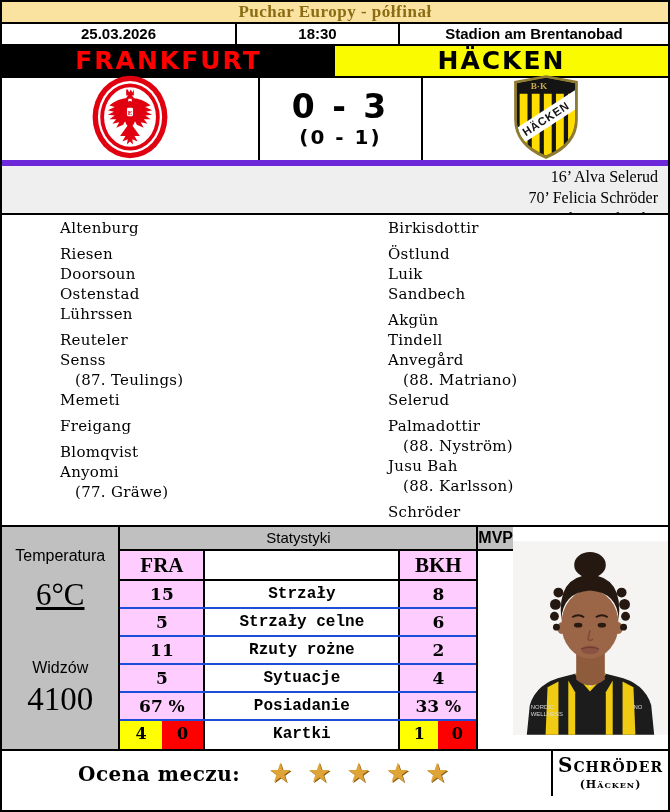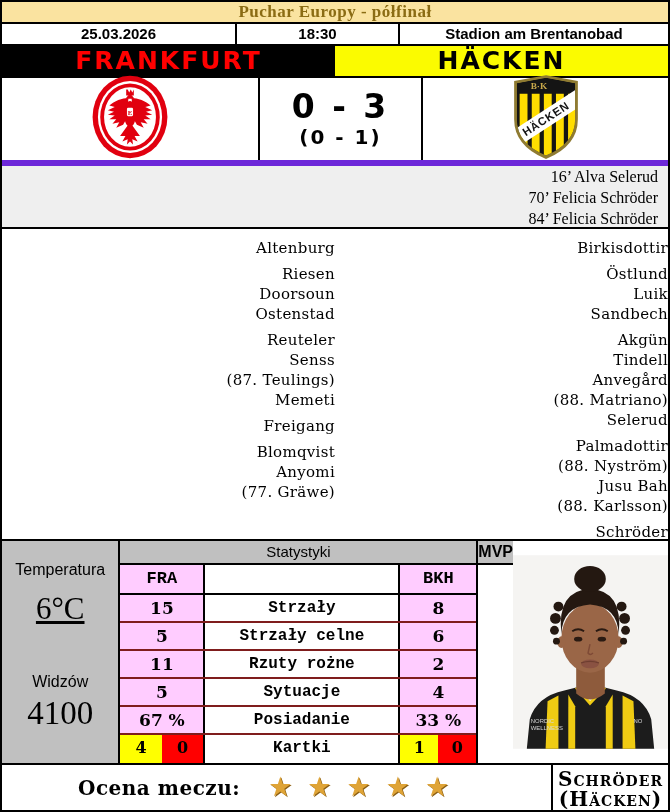--- a/index.html
+++ b/index.html
@@ -31,27 +31,27 @@
   .score-row { height:88px; display:flex; border-bottom:6px solid #6d28d9; }
   .score-row .logo-cell { display:flex; align-items:center; justify-content:center; }
   .cell-home-logo { width:258px; border-right:2px solid #000; }
   .cell-score { width:163px; border-right:2px solid #000; display:flex; flex-direction:column;
     align-items:center; justify-content:center; font-family:"DejaVu Sans",sans-serif; font-weight:900; }
   .cell-away-logo { flex:1; }
   .score-main { font-size:33px; line-height:36px; letter-spacing:3px; }
   .score-half { font-size:20px; line-height:24px; letter-spacing:2px; }
 
   
-  .goals-box { height:63px; background:var(--goals_bg,#EFEFEF); border-bottom:2px solid #000;
+  .goals-box { height:49px; background:var(--goals_bg,#EFEFEF); border-bottom:2px solid #000;
     text-align:right; padding-right:10px; font-family:"Liberation Serif",serif; font-size:16px; }
   .goal-line { line-height:21px; }
 
   
   .lineups { height:312px; display:flex; border-bottom:2px solid #000; background:#fff; }
-  .lineup-col { width:50%; padding-top:9px;text-align:right; }
+  .lineup-col { width:50%; padding-top:3px; }
   .lineup-home { padding-left:58px; }
   .lineup-away { padding-left:53px; }
   .player { font-family:"DejaVu Serif",serif; font-size:15px; height:20px; line-height:20px;
     letter-spacing:.3px; white-space:nowrap; }
   .player.sub { padding-left:15px; }
   .player.gap { margin-top:6px; }
 
   
   .stats-area { height:222px; display:flex; }
   .weather-panel { width:125px; background:var(--panel_gray,#C0C0C0); border-right:2px solid #000;
@@ -59,24 +59,24 @@
   .weather-label { font-size:16px; margin-top:20px; }
   .weather-temp { font-family:"Liberation Serif",serif; font-size:31px; margin-top:12px;text-decoration:underline; }
   .weather-att-label { font-size:16px; margin-top:46px; }
   .weather-att { font-family:"Liberation Serif",serif; font-size:33px; margin-top:4px; }
 
   .stats-col { width:378px; border-right:2px solid #000; display:flex; flex-direction:column; }
   .stats-title { height:24px; background:var(--panel_gray,#C0C0C0); border-bottom:2px solid #000;
     font-size:15px; line-height:22px; text-align:center; }
   .codes-row { height:30px; display:flex; border-bottom:2px solid #000; }
   .code-cell { width:85px; background:var(--pink,#FFCCFF); border-right:2px solid #000;
-    font-family:Liberation Mono, monospace; font-weight:bold; font-size:17px; text-align:center; line-height:28px; }
+    font-family:Liberation Serif, serif; font-weight:bold; font-size:21px; text-align:center; line-height:28px; }
   .codes-spacer { flex:1; background:#fff; border-right:2px solid #000; }
   .code-away { width:76px; border-right:none; }
-  .stat-row { height:28px; display:flex; border-bottom:2px solid #7f1d1d; }
+  .stat-row { height:28px; display:flex; border-bottom:2px solid #1d4ed8; }
   .stat-row:last-child { border-bottom:none; }
   .stat-row .cell { height:100%; }
   .stat-row .num { width:85px; background:var(--pink,#FFCCFF); border-right:2px solid #000;
     font-family:"DejaVu Serif",serif; font-weight:bold; font-size:17px; text-align:center; line-height:26px; }
   .stat-row .num.away { width:76px; border-right:none; }
   .stat-row .label { flex:1; background:#fff; border-right:2px solid #000;
     font-family:Liberation Mono, monospace; font-weight:bold; font-size:16px; text-align:center; line-height:26px; }
   .stat-row .split { display:flex; padding:0; }
   .stat-row .split .half { width:50%; text-align:center; line-height:26px;
     font-family:"DejaVu Serif",serif; font-weight:bold; font-size:16px; }
@@ -92,21 +92,21 @@
   .bottom-row { height:47px; display:flex; border-top:2px solid #000;padding-left:48px; }
   .rating-box { width:503px; border-right:2px solid #000; display:flex; align-items:center;
     padding-left:28px; }
   .rating-label { font-family:"DejaVu Serif",serif; font-weight:bold; font-size:20px; letter-spacing:.5px; }
   .stars { display:flex; gap:15px; margin-left:28px; }
   .star { font-size:27px; line-height:27px; color:var(--star_gold,#DFA437);
     text-shadow:1px 1px 0 #8a5e14; }
   .mvp-name-box { flex:1; text-align:center; font-family:"DejaVu Serif",serif; font-weight:bold;
     font-variant:small-caps; padding-top:3px; }
   .mvp-player { font-size:20px; line-height:22px; letter-spacing:1px; }
-  .mvp-team { font-size:20px; line-height:18px; letter-spacing:1px; }
+  .mvp-team { font-size:11px; line-height:18px; letter-spacing:1px; }
 </style>
 </head>
 <body>
 
 <div class="page">
 
   <div class="comp-bar">Puchar Europy  -  półfinał</div>
 
   <div class="meta-row">
     <div class="meta-date">25.03.2026</div>
@@ -180,20 +180,21 @@
       <div class="goal-line">70’ Felicia Schröder</div>
       <div class="goal-line">84’ Felicia Schröder</div>
     </div>
 
   <div class="lineups">
     <div class="lineup-col lineup-home">
         <div class="player">Altenburg</div>
         <div class="player gap">Riesen</div>
         <div class="player">Doorsoun</div>
         <div class="player">Ostenstad</div>
+        <div class="player">Lührssen</div>
         <div class="player gap">Reuteler</div>
         <div class="player">Senss</div>
         <div class="player sub">(87. Teulings)</div>
         <div class="player">Memeti</div>
         <div class="player gap">Freigang</div>
         <div class="player gap">Blomqvist</div>
         <div class="player">Anyomi</div>
         <div class="player sub">(77. Gräwe)</div>
       </div>
     <div class="lineup-col lineup-away">

